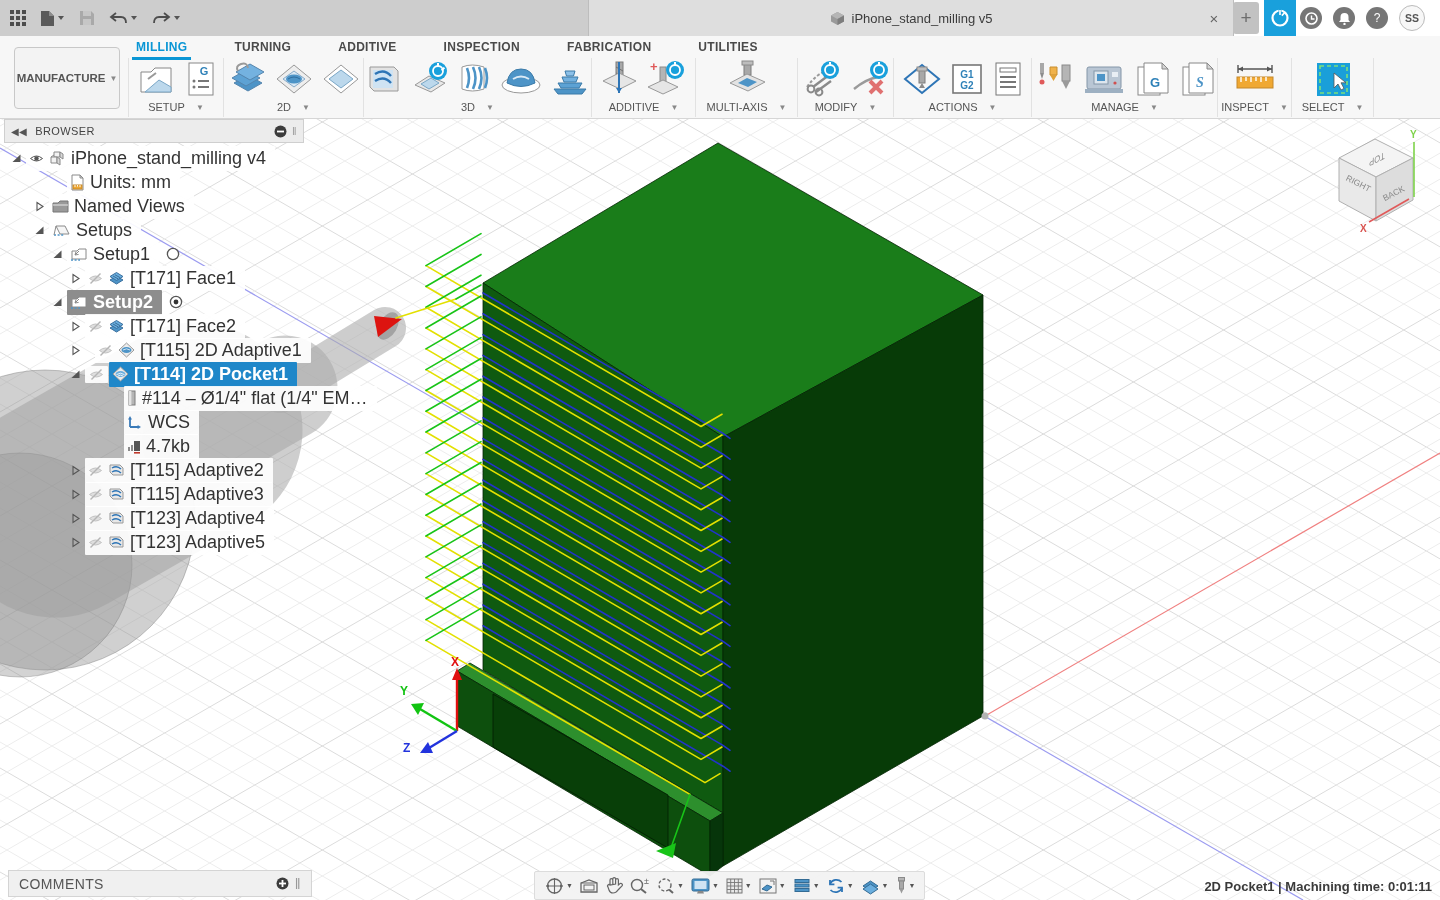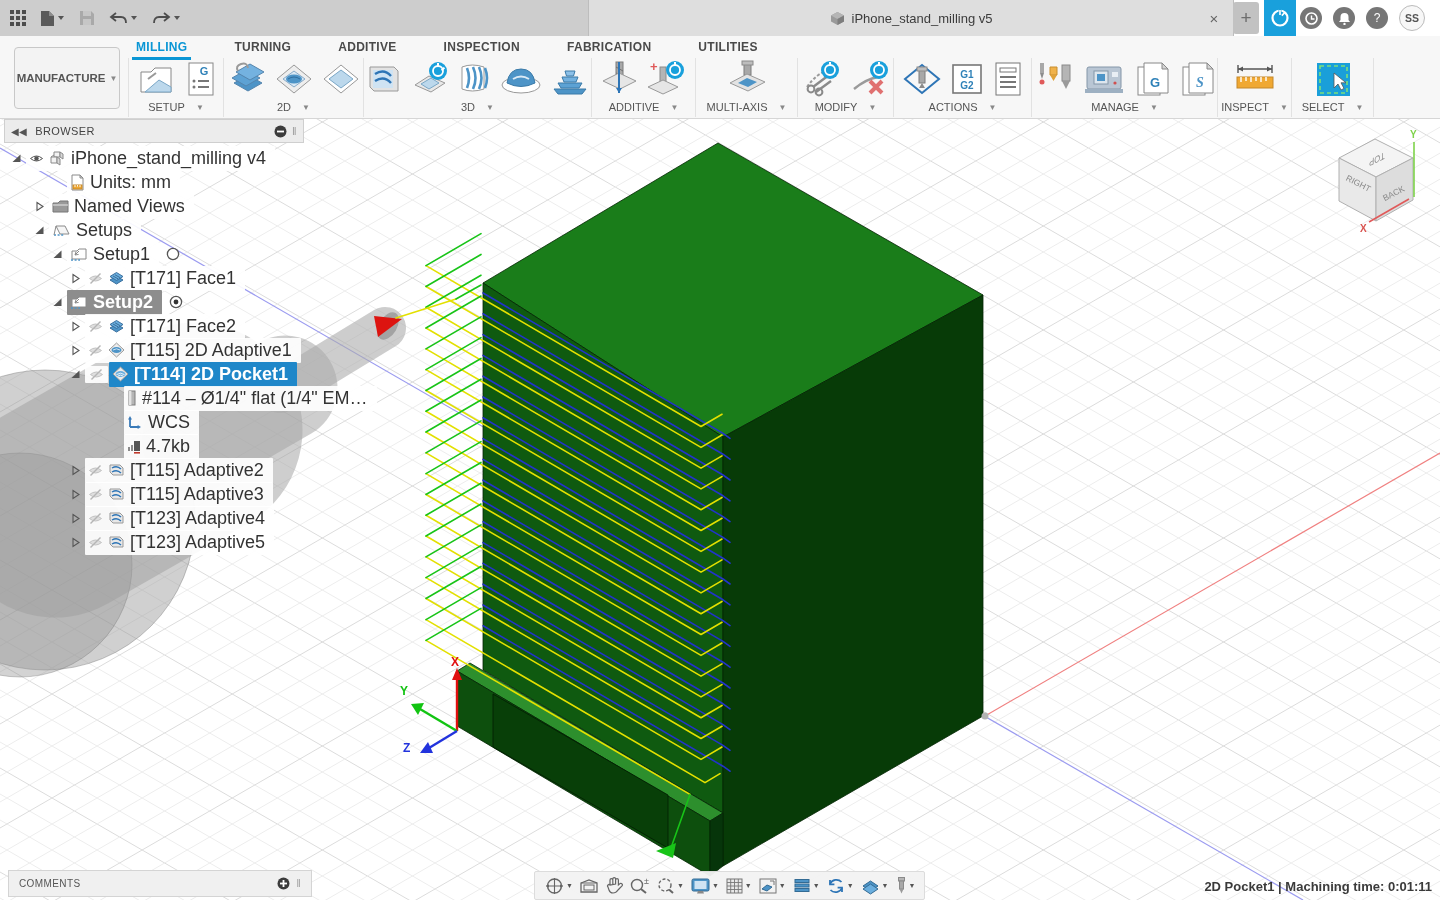--- a/index.html
+++ b/index.html
@@ -54,21 +54,21 @@
   .brow{display:flex;align-items:center;height:24px;font-size:18px;color:#333;white-space:nowrap}
   .bexp{width:13px;display:flex;justify-content:center;margin-right:3px;cursor:pointer;flex:none}
   .bchip{display:flex;align-items:center;gap:5px;background:rgba(255,255,255,.92);padding:2px 9px 2px 3px;
          border-radius:1px;cursor:pointer}
   .bchip.eyechip{padding:2px 4px;margin-right:1px}
   .bchip.blue{background:#1f87c9;color:#fff;font-weight:bold}
   .bchip.gray{background:#8d8d8d;color:#fff;font-weight:bold}
   .bradio{margin-left:7px;cursor:pointer;display:flex}
   
   .comments{position:absolute;left:8px;top:870px;width:282px;height:25px;background:#f0f0f0;
-            border:1px solid #d4d4d4;display:flex;align-items:center;font-size:10px;color:#555;
+            border:1px solid #d4d4d4;display:flex;align-items:center;font-size:14px;color:#555;
             letter-spacing:.4px;padding:0 10px;z-index:20}
   .cm-add{margin-left:auto;cursor:pointer;display:flex}
   .cm-grip{color:#999;margin-left:6px}
   
   .navbar{position:absolute;left:534px;top:871px;height:27px;background:rgba(242,242,242,.96);
           border:1px solid #dcdcdc;border-radius:2px;display:flex;align-items:center;padding:0 6px;z-index:20}
   .nitem{display:flex;align-items:center;padding:0 3px;cursor:pointer}
   .ncaret{font-size:7px;color:#555;margin-left:1px}
   
   .statusline{position:absolute;right:8px;top:879px;font-size:13px;font-weight:bold;color:#3a3a3a;z-index:20}
@@ -895,21 +895,21 @@
               <g stroke="#3a6f9e">
                 <path d="M2,10 L8.5,6 L15,10 L8.5,14 Z" fill="#4d94c7"></path>
                 <path d="M2,6.5 L8.5,2.5 L15,6.5 L8.5,10.5 Z" fill="#6aaede"></path>
               </g>
               <path d="M5,6 l5,2.8 M7,4.8 l5,2.8" stroke="#2e5d85" stroke-width="0.8"></path>
             </svg>
           </span>
           <span>[T171] Face2</span>
         </span>
       </div>
-      <div class="brow" style="padding-left: 65px;">
+      <div class="brow" style="padding-left: 65px; gap: 10px;">
         <span class="bexp">
           <svg width="10" height="11">
             <path d="M2,1.5 L8,5.5 L2,9.5 Z" fill="none" stroke="#555" stroke-width="1.1"></path>
           </svg>
         </span>
         <span class="bchip">
           <span style="display:flex">
             <svg width="15" height="13">
               <path d="M1.5,6.5 Q7.5,1.5 13.5,6.5 Q7.5,11.5 1.5,6.5 Z" fill="#dedede" stroke="#c2c2c2"></path>
               <path d="M2.5,11.5 L12.5,1.5" stroke="#b5b5b5" stroke-width="1.4"></path>

